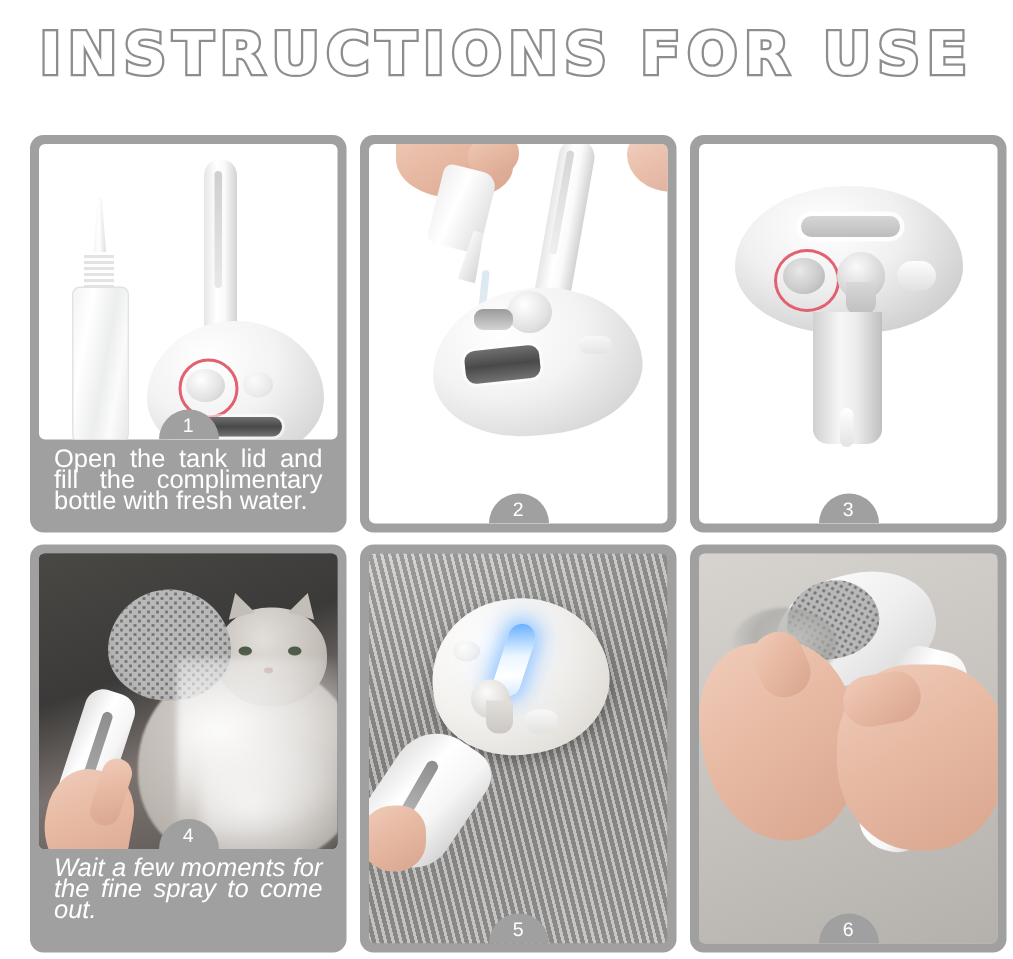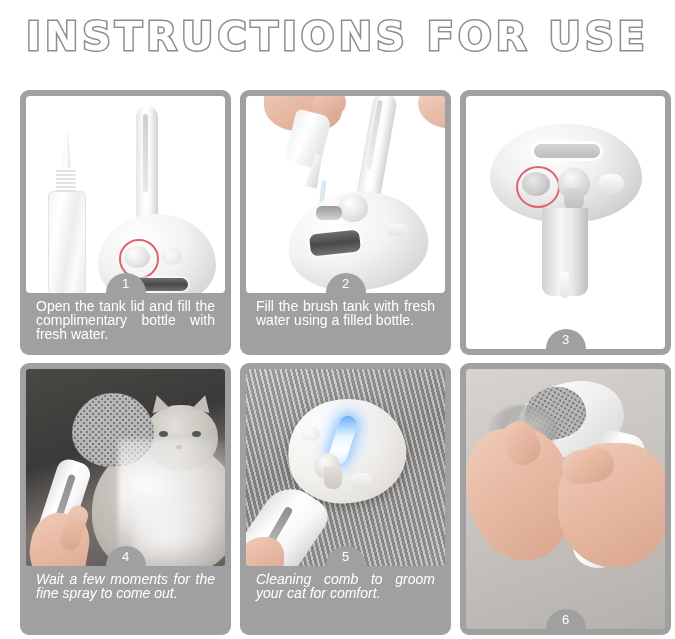--- a/index.html
+++ b/index.html
@@ -82,21 +82,21 @@
     line-height: 22px;
     text-align: center;
     z-index: 5;
     font-family: "Liberation Sans", sans-serif;
   }
 
   .caption {
     height: 56px;
     padding: 6px 10px 0 10px;
     color: #ffffff;
-    font-size: 14px;
+    font-size: 17px;
     line-height: 14px;
     text-align: justify;
     font-family: "Liberation Sans", sans-serif;
     box-sizing: border-box;
   }
   .panel.tall .caption { height: 63px; font-style: italic; }
 
   
   .dev-wrap { position: absolute; inset: 0; }
 
@@ -316,21 +316,20 @@
                     background:linear-gradient(180deg,#9a9a9a,#d4d4d4);border-radius:6px;"></div>
 
         <div class="dev-btn-pill" style="left:140px;top:128px;width:22px;height:12px;opacity:.6;"></div>
 
         <div class="dev-slot" style="left:64px;top:136px;width:50px;height:22px;transform:rotate(-6deg);"></div>
 
         <div class="skin skin-soft" style="left:172px;top:-10px;width:50px;height:42px;border-radius:40% 0 0 60%;opacity:.9;"></div>
       </div>
       <div class="badge">2</div>
     </div>
-    <div class="caption">Fill the brush tank with fresh water using a filled bottle.</div>
   </div>
 
   <div class="panel">
     <div class="photo">
       <div class="dev-wrap">
         <div style="position:absolute;left:24px;top:28px;width:152px;height:98px;
                     background:radial-gradient(ellipse at 38% 28%,#ffffff 0%,#f0f0f0 40%,#cfcfcf 80%,#b6b6b6 100%);
                     border-radius:50% 50% 46% 46% / 56% 56% 46% 46%;"></div>
 
         <div class="dev-slot" style="left:68px;top:48px;width:66px;height:14px;
@@ -409,21 +408,20 @@
         <div class="dev-btn-round" style="left:56px;top:58px;width:18px;height:14px;opacity:.45;"></div>
 
         <div class="handle" style="left:6px;top:118px;width:62px;height:92px;
                     border-radius:30px 18px 26px 26px;transform:rotate(34deg);"></div>
         <div class="handle-groove" style="left:30px;top:136px;width:8px;height:40px;transform:rotate(30deg);"></div>
 
         <div class="skin skin-soft" style="left:-6px;top:168px;width:44px;height:44px;border-radius:50% 40% 45% 50%;"></div>
       </div>
       <div class="badge">5</div>
     </div>
-    <div class="caption">Cleaning comb to groom your cat for comfort.</div>
   </div>
 
   <div class="panel tall">
     <div class="photo greybg">
       <div class="dev-wrap">
         <div style="position:absolute;inset:0;background:linear-gradient(160deg,#d7d4cf,#c3c0bb 60%,#b4b1ac);"></div>
 
         <div style="position:absolute;left:50px;top:14px;width:108px;height:72px;
                     background:linear-gradient(150deg,#ffffff,#efefef 55%,#d6d6d6);
                     border-radius:50% 48% 42% 46% / 56% 52% 46% 48%;transform:rotate(-14deg);"></div>

